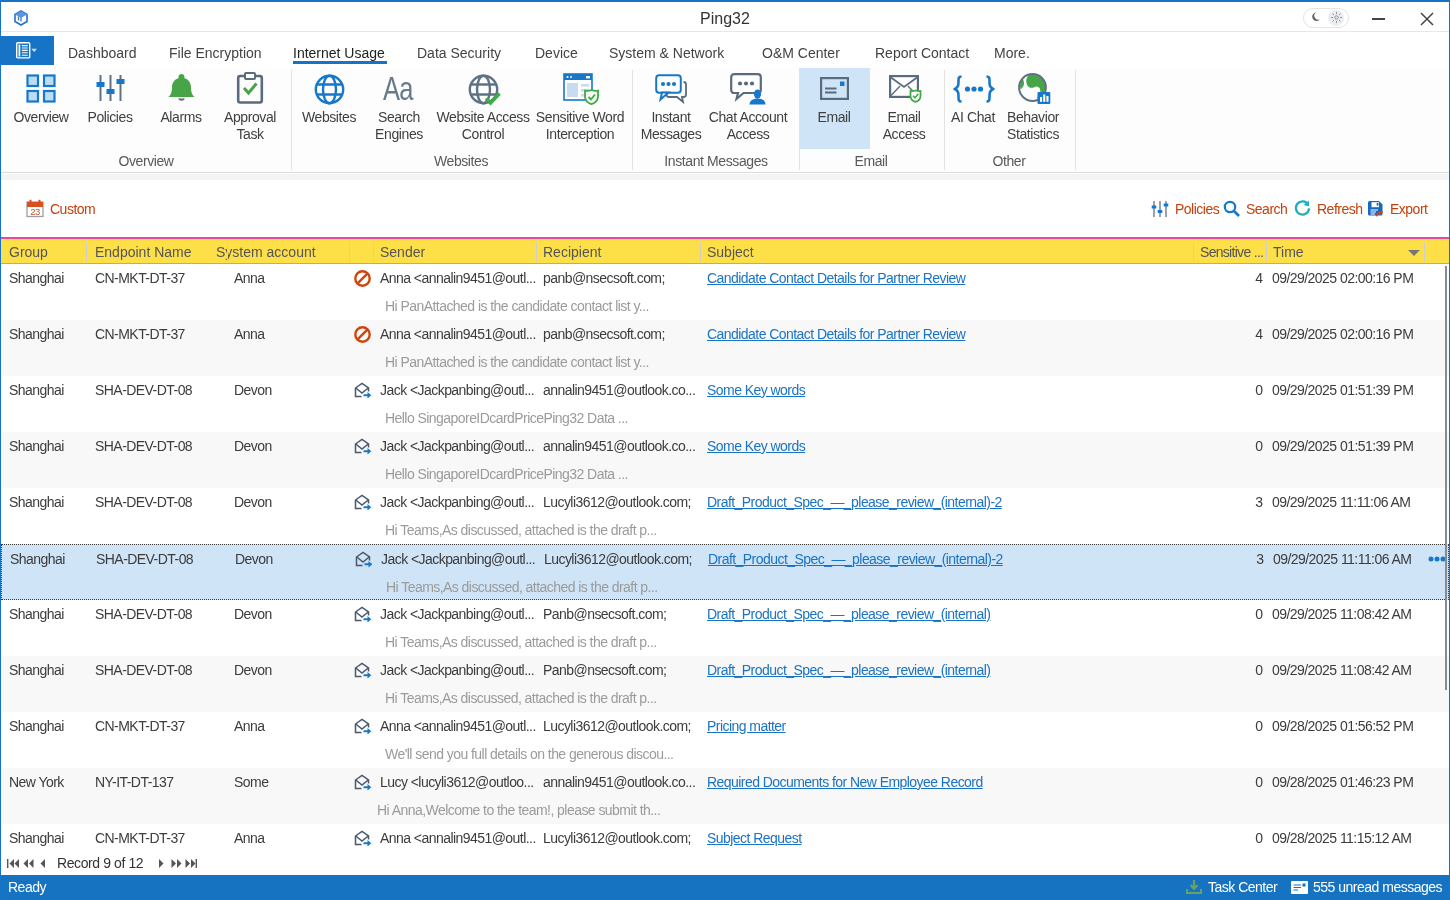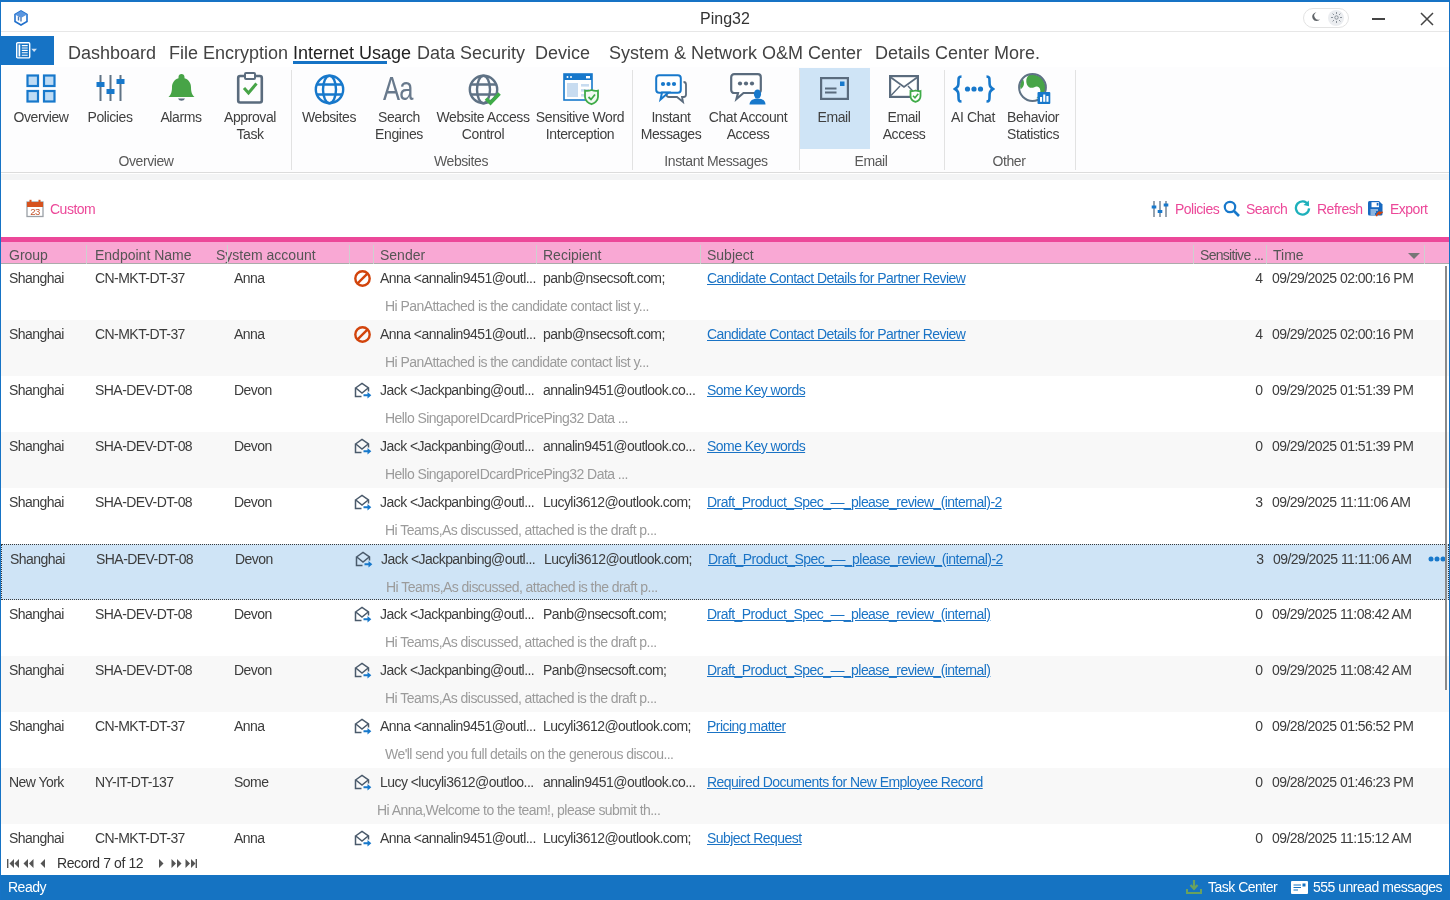--- a/index.html
+++ b/index.html
@@ -7,35 +7,35 @@
 body { font-family:"Liberation Sans", sans-serif; background:#fff; position:relative; }
 .abs { position:absolute; }
 #win { position:absolute; left:1px; top:0; width:1449px; height:900px; }
 #topline { position:absolute; left:-1px; top:0; width:1450px; height:2px; background:#1673c5; }
 
 #titlebar { position:absolute; left:0px; top:2px; width:1448px; height:30px; background:#fff; border-bottom:1px solid #e7e7e7; }
 #apptitle { position:absolute; left:0; top:8px; width:1448px; text-align:center; font-size:16px; color:#333; }
 
 #tabrow { position:absolute; left:0px; top:33px; width:1448px; height:34px; background:#fff; }
 #appbtn { position:absolute; left:-1px; top:3px; width:54px; height:29px; background:#1673c5; }
-.tab { position:absolute; top:3px; height:34px; line-height:34px; font-size:18px; color:#434343; white-space:nowrap; }
+.tab { position:absolute; top:3px; height:34px; line-height:34px; font-size:14px; color:#434343; white-space:nowrap; }
 #underline { position:absolute; left:292px; top:28px; width:94px; height:3px; background:#1673c5; }
 
 #ribbon { position:absolute; left:0px; top:67px; width:1448px; height:106px; background:#fdfdfe; border-bottom:1px solid #dcdcdc; }
 #ribbonstrip { position:absolute; left:0px; top:174px; width:1448px; height:6px; background:#f3f4f5; }
 .gsep { position:absolute; top:3px; height:100px; width:1px; background:#e2e2e2; }
 .rlab2 { position:absolute; top:42px; font-size:14px; line-height:17px; color:#3f3f3f; text-align:center; white-space:nowrap; letter-spacing:-0.4px; }
 .glab { position:absolute; top:86px; font-size:14px; color:#595959; text-align:center; letter-spacing:-0.4px; }
 #emailtile { position:absolute; left:798px; top:1px; width:71px; height:81px; background:#cfe4f6; }
 
 #toolbar { position:absolute; left:0px; top:180px; width:1448px; height:57px; background:#fff; }
-.tbtn { position:absolute; top:0; height:57px; display:flex; align-items:center; font-size:14px; color:#ec4899; letter-spacing:-0.5px; }
+.tbtn { position:absolute; top:0; height:57px; display:flex; align-items:center; font-size:14px; color:#c2410c; letter-spacing:-0.5px; }
 .tbtn svg { margin-right:6px; }
 
-#thead { position:absolute; left:0px; top:237px; width:1448px; height:27px; background:#f9a8d4; border-top:5px solid #ec4899; border-bottom:1px solid #ababab; }
+#thead { position:absolute; left:0px; top:237px; width:1448px; height:27px; background:#fde047; border-top:2px solid #ec4899; border-bottom:1px solid #ababab; }
 .hsep { position:absolute; top:3px; height:20px; width:1px; background:#cfcfcf; }
 .hlab { position:absolute; top:5px; font-size:14px; color:#555; white-space:nowrap; }
 
 #rows { position:absolute; left:0px; top:264px; width:1448px; height:588px; overflow:hidden; background:#fff; }
 .row { position:absolute; left:0; width:1448px; height:56px; background:#fff; }
 .row.alt { background:#f8f8f8; }
 .row.sel { background:#cfe4f6; border:1px dotted #3a3a3a; }
 .c { position:absolute; top:0; height:28px; line-height:28px; font-size:14px; color:#3c3c3c; white-space:nowrap; letter-spacing:-0.55px; }
 .c2 { position:absolute; top:28px; height:28px; line-height:28px; font-size:14px; color:#9b9b9b; white-space:nowrap; letter-spacing:-0.55px; }
 .link { color:#1a73c5; text-decoration:underline; }
@@ -96,21 +96,21 @@
           <path d="M15.3 6.8 L21 6.8 L18.1 9.9 Z" fill="#cfe0f2"></path>
         </svg>
   </div>
   <div class="tab" style="left:67px;">Dashboard</div>
   <div class="tab" style="left:168px;">File Encryption</div>
   <div class="tab" style="left:292px;color:#222;">Internet Usage</div>
   <div class="tab" style="left:416px;">Data Security</div>
   <div class="tab" style="left:534px;">Device</div>
   <div class="tab" style="left:608px;">System &amp; Network</div>
   <div class="tab" style="left:761px;">O&amp;M Center</div>
-  <div class="tab" style="left:874px;">Details Center</div>
+  <div class="tab" style="left:874px;">Report Contact</div>
   <div class="tab" style="left:993px;">More.</div>
   <div id="underline"></div>
 </div>
 <div id="ribbon">
   <div id="emailtile"></div>
   <div class="gsep" style="left:290px;"></div>
   <div class="gsep" style="left:631px;"></div>
   <div class="gsep" style="left:798px;"></div>
   <div class="gsep" style="left:943px;"></div>
   <div class="gsep" style="left:1074px;"></div>
@@ -514,21 +514,21 @@
         <path d="M7 0 L2.5 4.5 L7 9 Z" fill="#555"></path>
         <path d="M12 0 L7.5 4.5 L12 9 Z" fill="#555"></path>
       </svg>
   <svg class="abs" style="left:22px;top:7px" width="11" height="9" viewBox="0 0 11 9">
         <path d="M5 0 L0.5 4.5 L5 9 Z" fill="#555"></path>
         <path d="M10.5 0 L6 4.5 L10.5 9 Z" fill="#555"></path>
       </svg>
   <svg class="abs" style="left:39px;top:7px" width="6" height="9" viewBox="0 0 6 9">
         <path d="M5 0 L0.5 4.5 L5 9 Z" fill="#555"></path>
       </svg>
-  <div id="pagertext">Record 7 of 12</div>
+  <div id="pagertext">Record 9 of 12</div>
   <svg class="abs" style="left:157px;top:7px" width="6" height="9" viewBox="0 0 6 9">
         <path d="M1 0 L5.5 4.5 L1 9 Z" fill="#555"></path>
       </svg>
   <svg class="abs" style="left:170px;top:7px" width="11" height="9" viewBox="0 0 11 9">
         <path d="M0.5 0 L5 4.5 L0.5 9 Z" fill="#555"></path>
         <path d="M6 0 L10.5 4.5 L6 9 Z" fill="#555"></path>
       </svg>
   <svg class="abs" style="left:184px;top:7px" width="12" height="9" viewBox="0 0 12 9">
         <path d="M0.5 0 L5 4.5 L0.5 9 Z" fill="#555"></path>
         <path d="M6 0 L10.5 4.5 L6 9 Z" fill="#555"></path>

